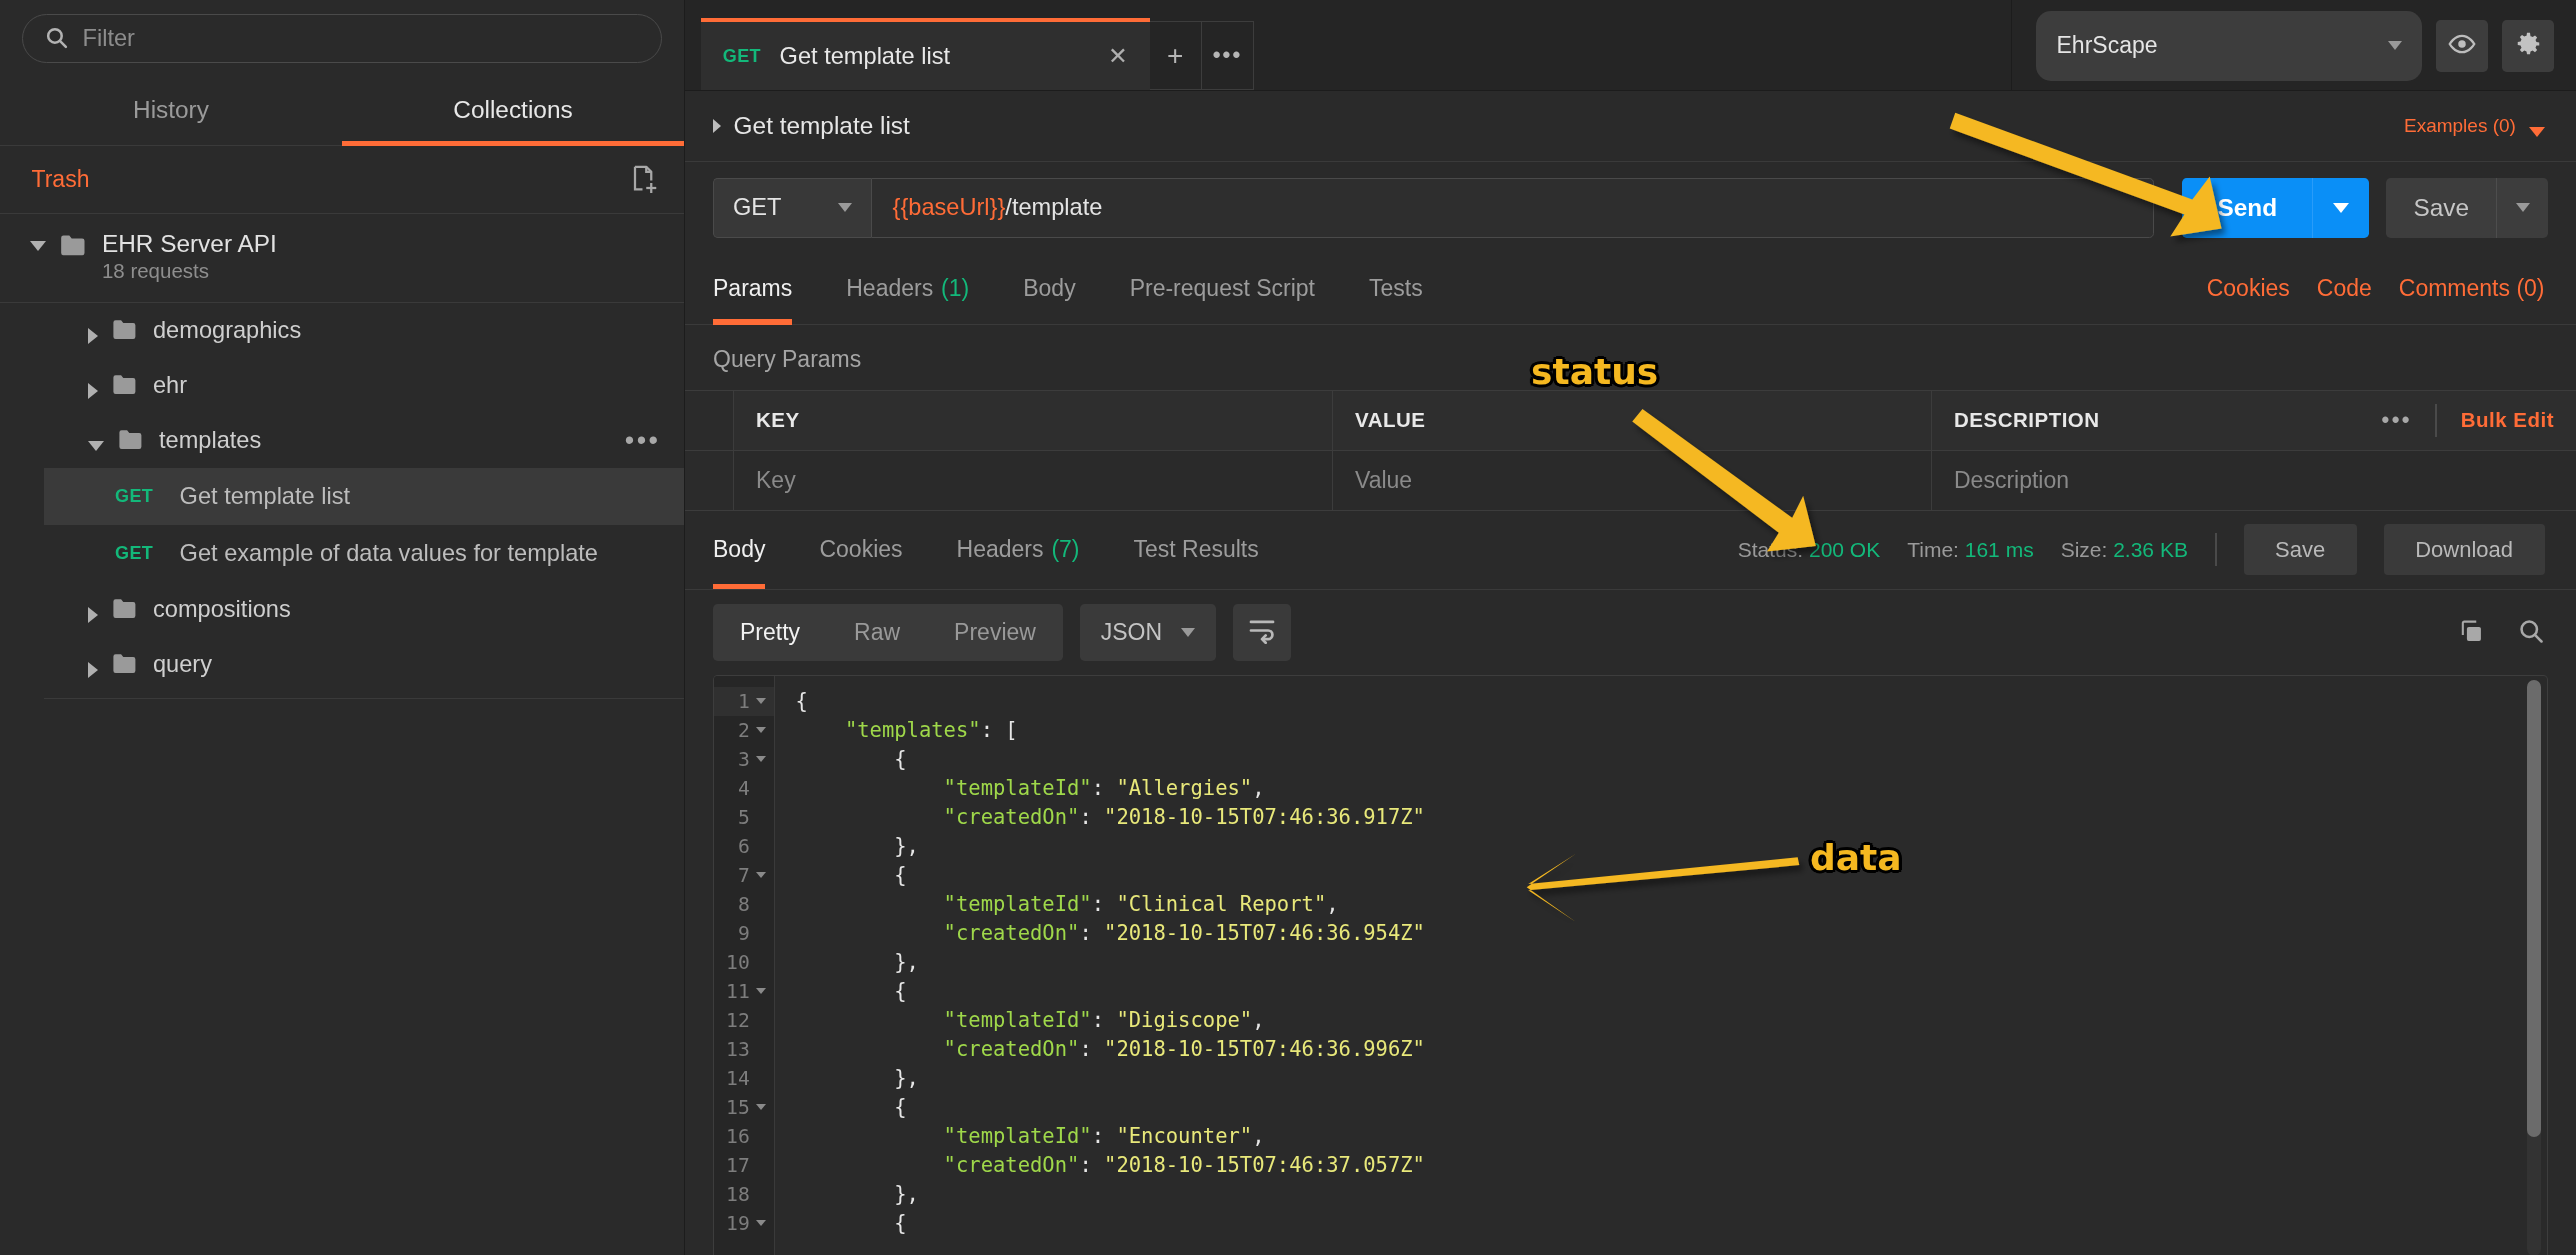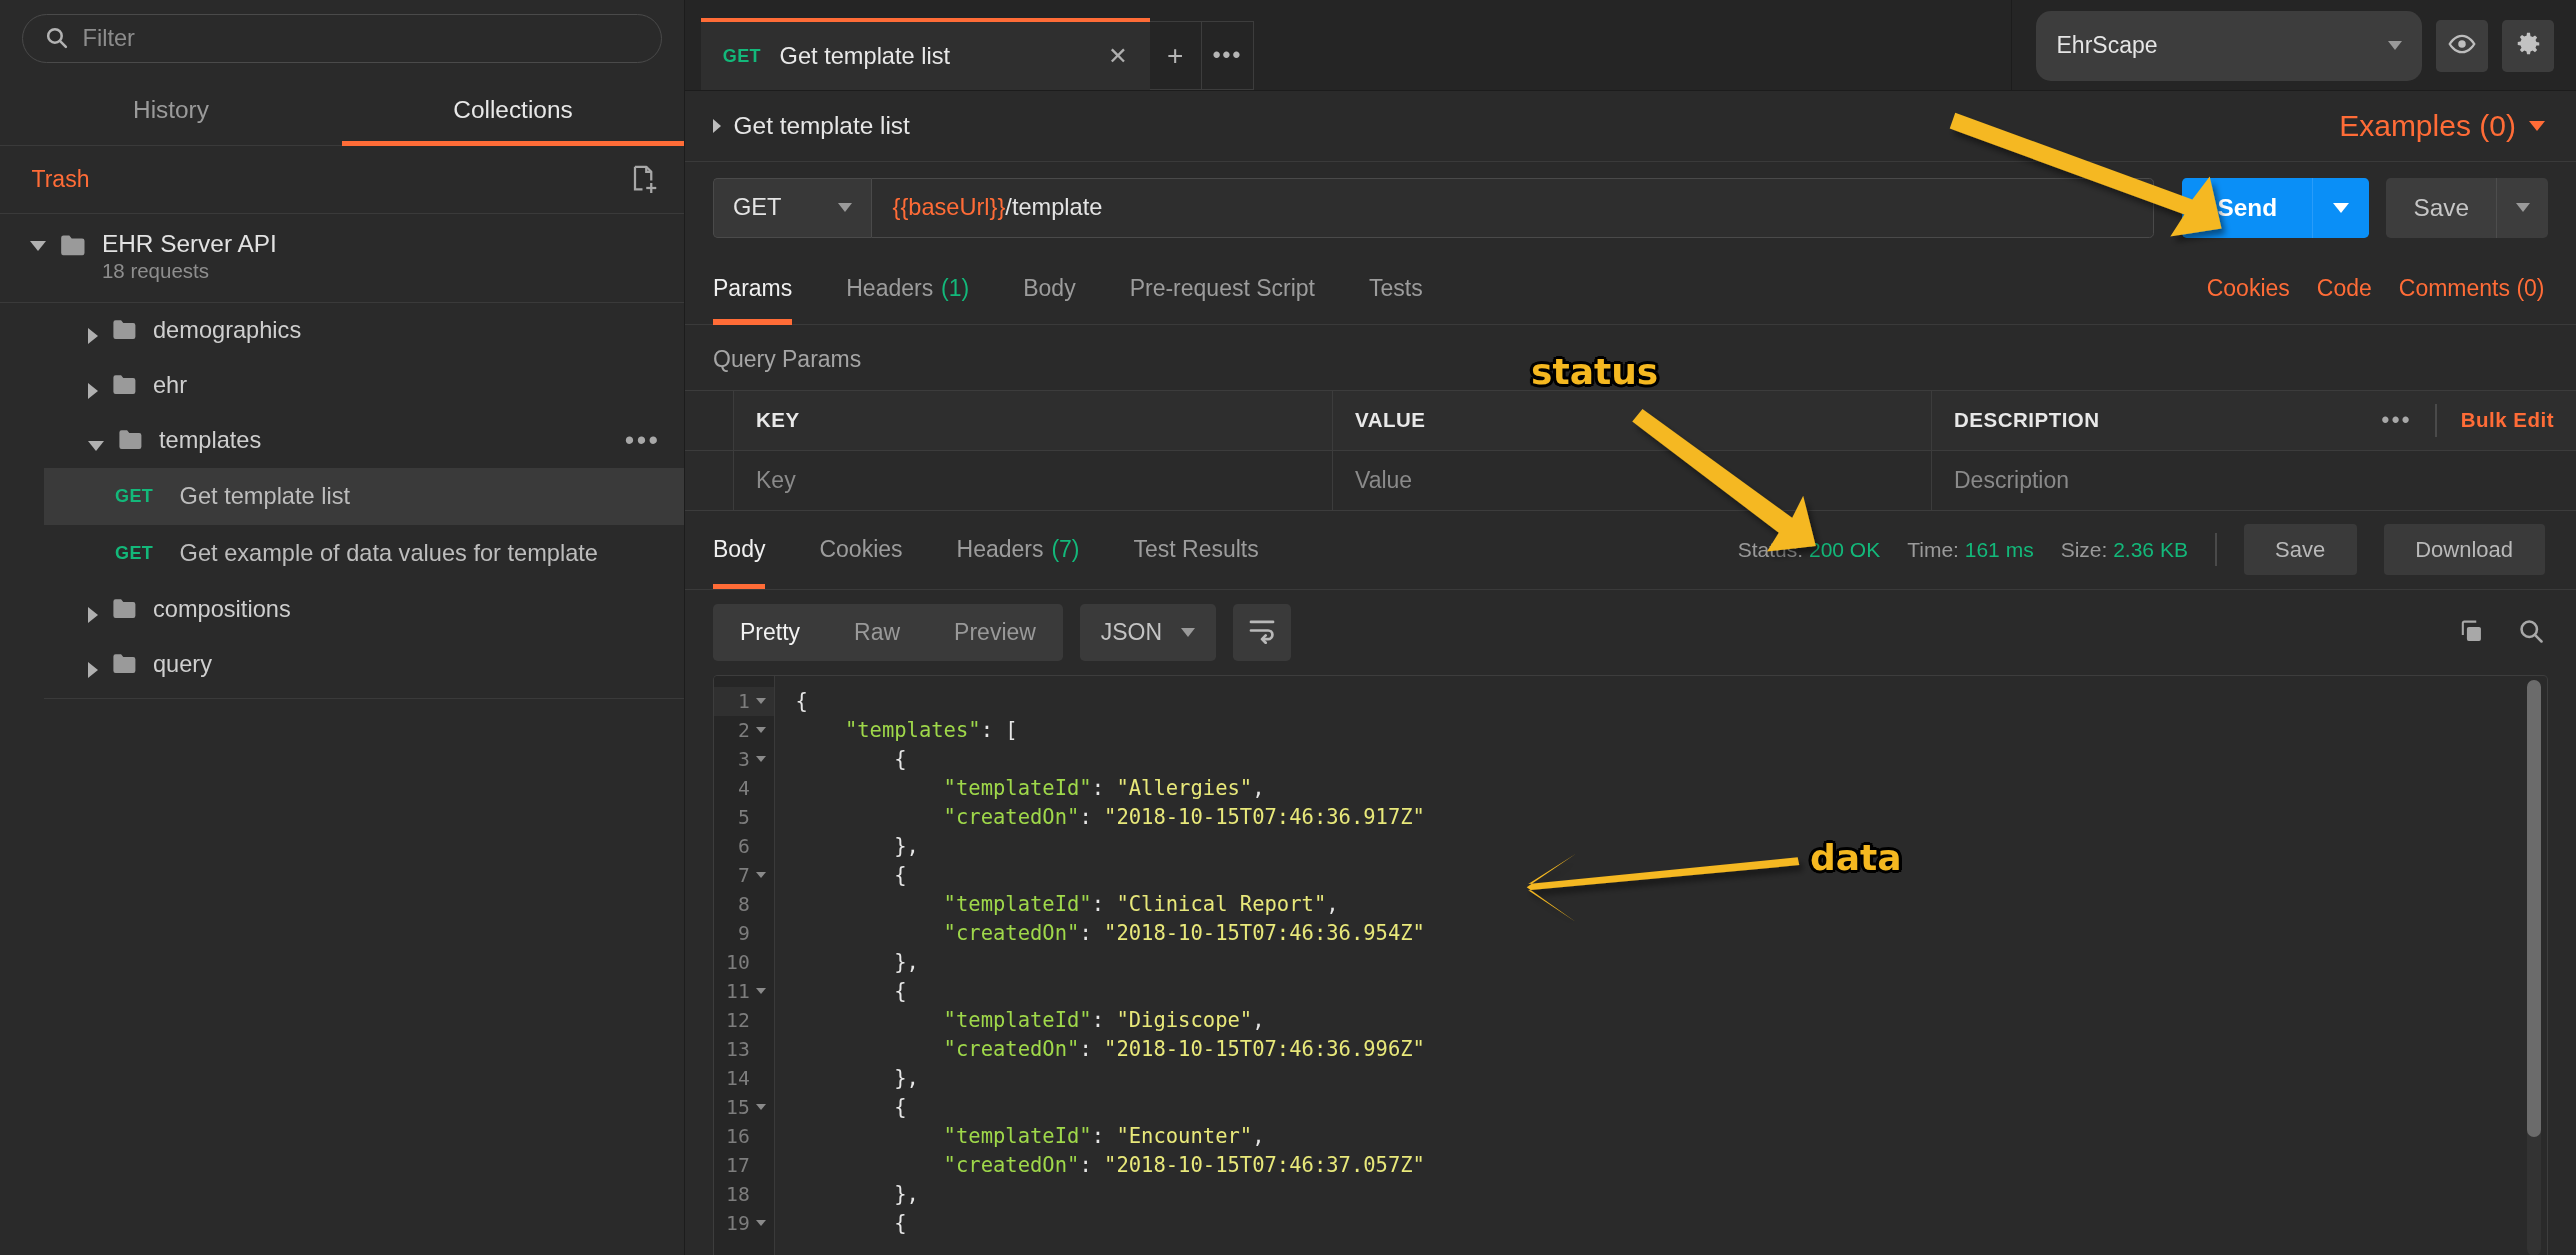--- a/index.html
+++ b/index.html
@@ -118,21 +118,21 @@
     width: 52px; height: 52px; background: #3d3d3d; border-radius: 4.7px;
     display: flex; align-items: center; justify-content: center; cursor: pointer;
   }
 
   .req-header {
     height: 71px; display: flex; align-items: center; justify-content: space-between;
     padding: 0 31.5px 0 28px; border-bottom: 1.6px solid #3a3a3a; background: #2a2a2a;
   }
   .req-header-left { display: flex; align-items: center; gap: 12.6px; }
   .req-header-title { font-size: 24.4px; color: #e6e6e6; }
-  .examples { display: flex; align-items: center; gap: 12.6px; color: #ff6c37; font-size: 30px; cursor: pointer; }
+  .examples { display: flex; align-items: flex-end; gap: 12.6px; color: #ff6c37; font-size: 19px; cursor: pointer; }
   .tri-down-orange { width:0;height:0;border-left:8.7px solid transparent;border-right:8.7px solid transparent;border-top:10.2px solid #ff6c37;}
 
   .url-row {
     height: 91px; display: flex; align-items: center; gap: 0;
     padding: 0 28px; background: #2a2a2a; position: relative;
   }
   .method-box {
     width: 158px; height: 60px; background: #383838;
     border: 1.6px solid #4a4a4a; border-right: none;
     border-radius: 4.7px 0 0 4.7px;

